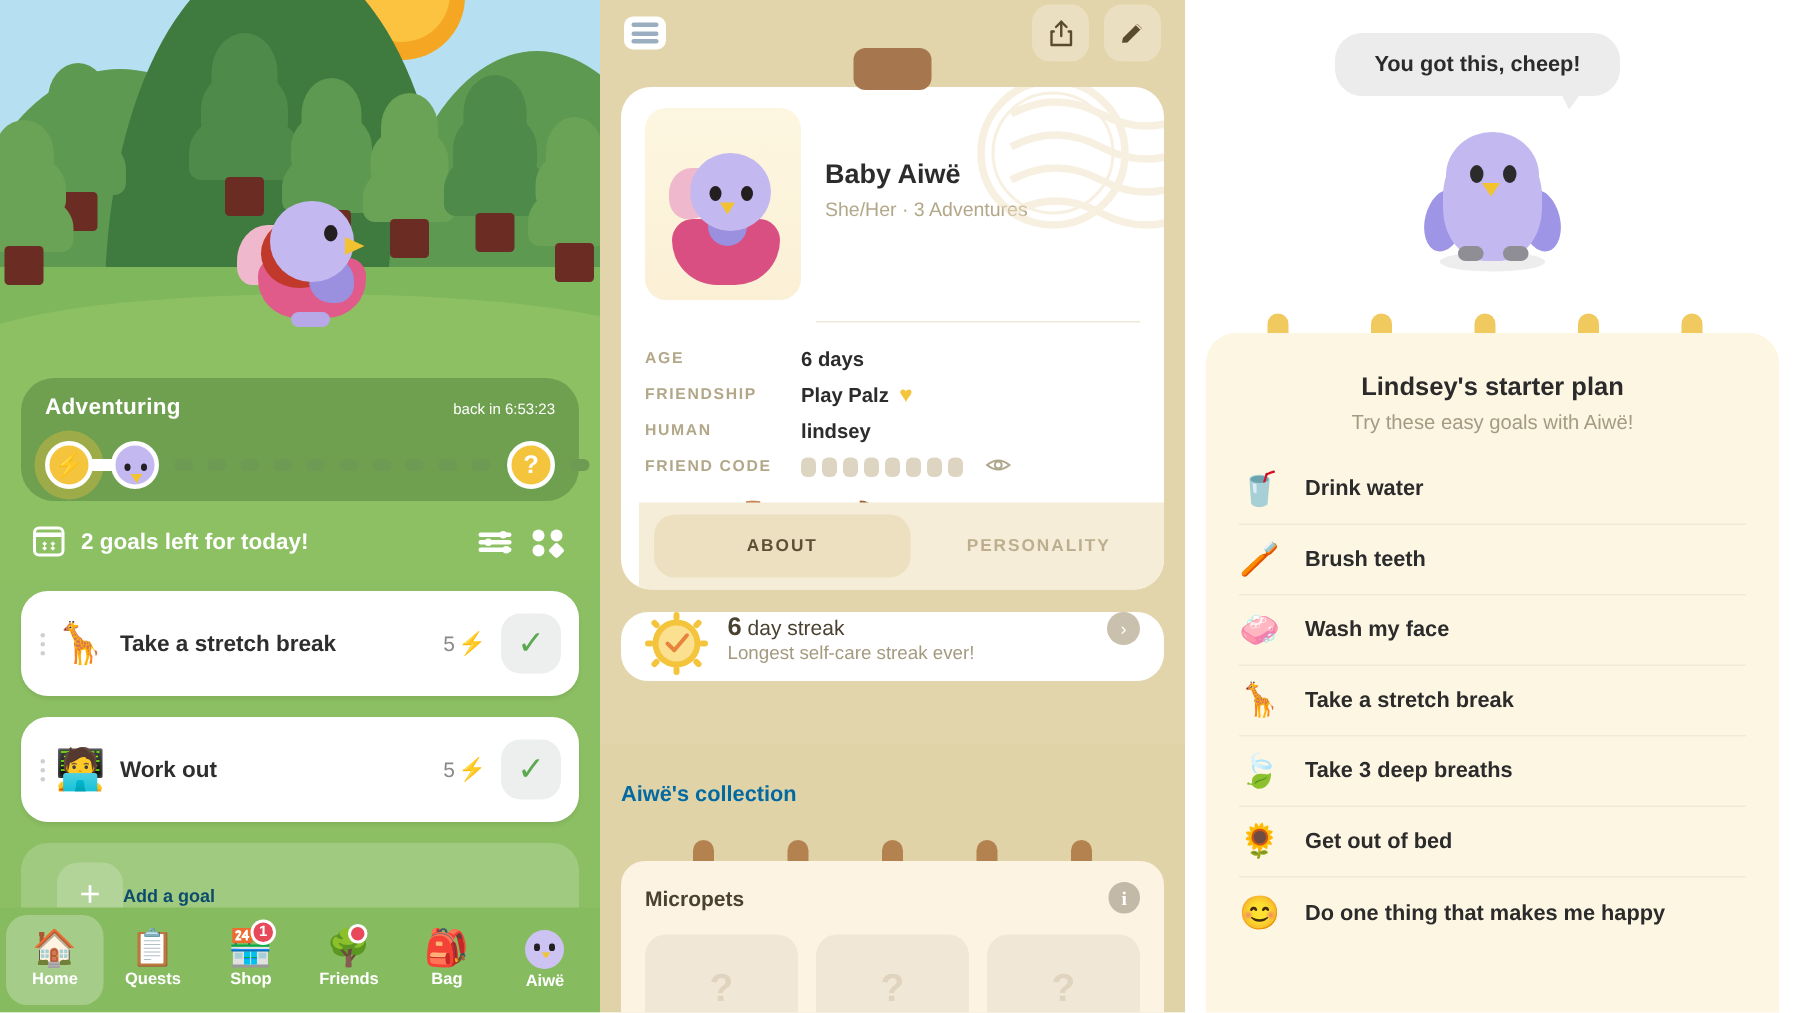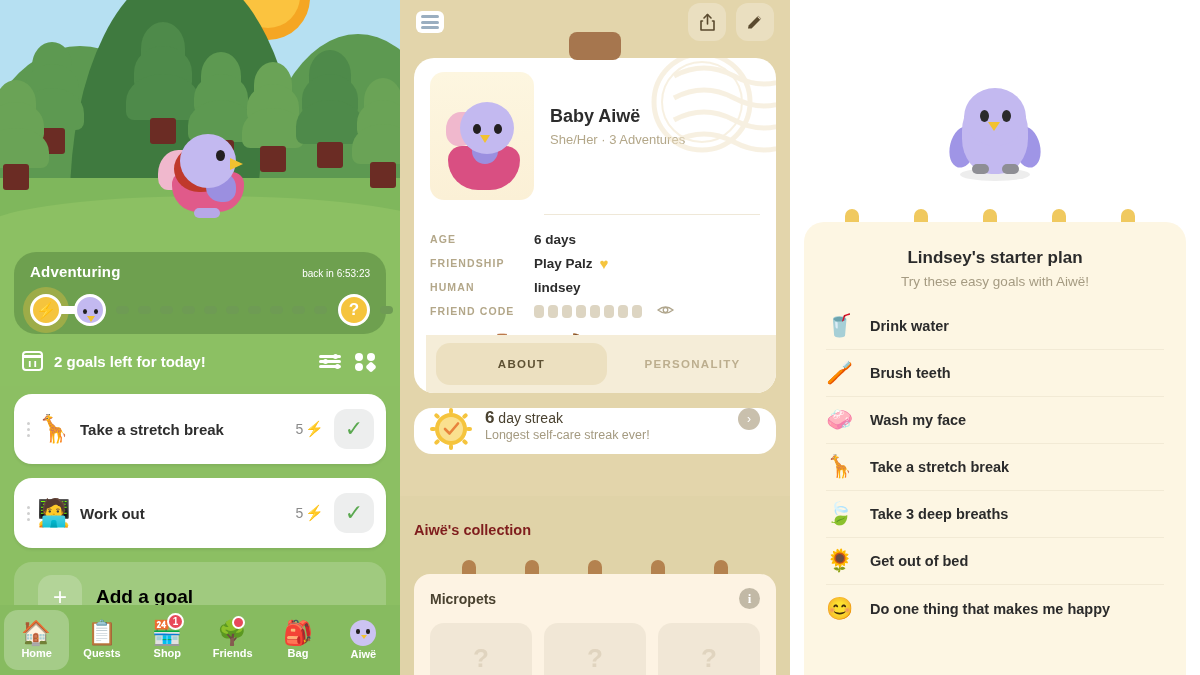--- a/index.html
+++ b/index.html
@@ -172,21 +172,21 @@
   .add-goal {
     position: absolute; left: 14px; top: 562px; width: 372px; height: 70px;
     background: rgba(255,255,255,0.18); border-radius: 18px;
     display: flex; align-items: center; padding: 0 12px 0 10px;
   }
   .add-box {
     width: 44px; height: 44px; border-radius: 14px; background: rgba(255,255,255,0.20);
     margin-left: 14px; display: flex; align-items: center; justify-content: center;
     color: #fff; font-size: 24px; flex: none;
   }
-  .add-label { font-size: 19px; font-weight: bold; color: #000000; padding-left: 14px; }
+  .add-label { font-size: 12px; font-weight: bold; color: #0c4a6e; }
 
   .navbar {
     position: absolute; left: 0; bottom: 0; width: 400px; height: 70px;
     background: #87bb60; display: flex; align-items: center; padding: 0 4px;
   }
   .nav-item {
     flex: 1; height: 60px; display: flex; flex-direction: column;
     align-items: center; justify-content: center; gap: 2px; border-radius: 14px;
     position: relative;
   }
@@ -307,21 +307,21 @@
   .streak-sub { font-size: 12.5px; color: #9c9customize; }
   .streak-sub { color: #a49a80; }
   .chev {
     width: 22px; height: 22px; border-radius: 50%; background: #c9c0ad; color: #fff;
     display: flex; align-items: center; justify-content: center; font-size: 12px; flex: none;
   }
   .collection-wrap {
     position: absolute; left: 0; top: 496px; width: 390px; height: 179px; background: #e0d3a8;
   }
   .collection-title {
-    padding: 26px 0 0 14px; font-size: 14.5px; font-weight: bold; color: #7f1d1d;
+    padding: 26px 0 0 14px; font-size: 14.5px; font-weight: bold; color: #0369a1;
   }
   .note-card {
     position: absolute; left: 14px; top: 78px; width: 362px; height: 120px;
     background: #fdf3e3; border-radius: 16px; padding: 14px 16px 0 16px;
   }
   .rings { position: absolute; left: 14px; top: 64px; width: 362px; display: flex; justify-content: space-around; padding: 0 24px; }
   .rings b { display: block; width: 14px; height: 28px; border-radius: 7px; background: #b4824f; }
   .note-head { display: flex; align-items: center; }
   .note-title { flex: 1; font-size: 14px; font-weight: bold; color: #4a4230; }
   .info-ic {
@@ -735,20 +735,21 @@
         <div class="slots">
           <div class="slot">?</div>
           <div class="slot">?</div>
           <div class="slot">?</div>
         </div>
       </div>
     </div>
   </div>
 
   <div class="panel-right">
+    <div class="bubble">You got this, cheep!</div>
 
     <div class="pet-big">
       <div class="pb-shadow"></div>
       <div class="pb-wing l"></div>
       <div class="pb-wing r"></div>
       <div class="pb-body"></div>
       <div class="pb-head"></div>
       <div class="pb-eye l"></div>
       <div class="pb-eye r"></div>
       <div class="pb-beak"></div>

